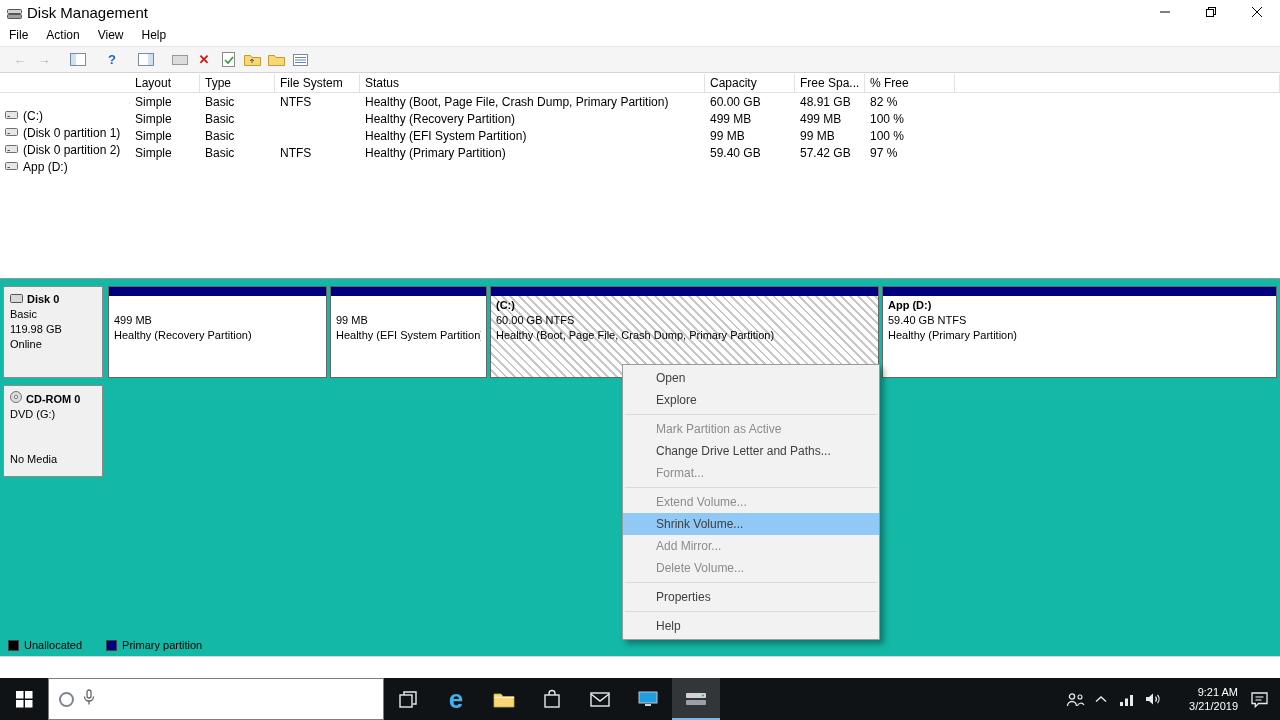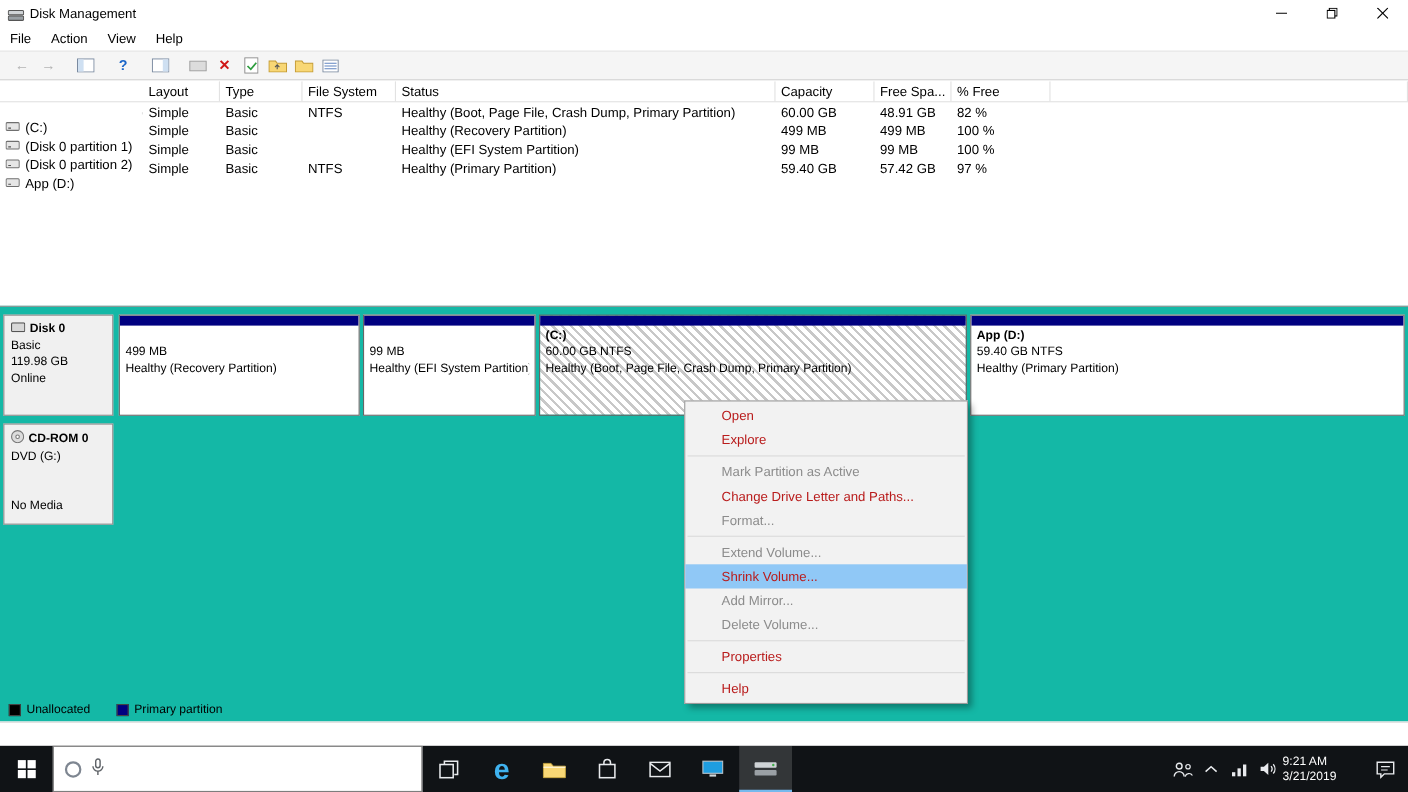--- a/index.html
+++ b/index.html
@@ -2,21 +2,21 @@
 <html><head>
 <meta charset="utf-8">
 <style>
   * { margin:0; padding:0; box-sizing:border-box; }
   body { font-family:"Liberation Sans", sans-serif; }
   .screen { position:relative; width:1280px; height:720px; background:#fff; overflow:hidden; font-size:12px; color:#000; }
 
   
   .titlebar { position:absolute; top:0; left:0; width:1280px; height:24px; background:#fff; display:flex; align-items:center; }
   .titlebar .appico { margin:0 5px 0 7px; display:flex; }
-  .title-text { font-size:12px; }
+  .title-text { font-size:15px; }
   .win-controls { position:absolute; right:0; top:0; height:24px; display:flex; }
   .wbtn { width:46px; height:24px; display:flex; align-items:center; justify-content:center; }
   .wbtn svg { display:block; }
 
   
   .menubar { position:absolute; top:24px; left:0; width:1280px; height:22px; background:#fff; display:flex; align-items:center; }
   .menubar .mitem { padding:3px 9px; font-size:12px; }
 
   
   .toolbar { position:absolute; top:46px; left:0; width:1280px; height:27px; background:#f5f5f5; border-top:1px solid #e6e6e6; border-bottom:1px solid #d4d4d4; display:flex; align-items:center; padding-left:8px; }
@@ -54,37 +54,37 @@
   .legend { position:absolute; left:8px; bottom:5px; display:flex; gap:24px; align-items:center; font-size:11px; }
   .litem { display:flex; align-items:center; gap:5px; }
   .swatch { width:11px; height:11px; border:1px solid #444; display:inline-block; }
   .sw-unalloc { background:#000000; }
   .sw-primary { background:#000080; }
 
   .bottomstrip { position:absolute; top:656px; left:0; width:1280px; height:22px; background:#fff; border-top:1px solid #d6d6d6; }
 
   
   .contextmenu { position:absolute; left:622px; top:364px; width:258px; background:#f2f2f2; border:1px solid #9b9b9b; box-shadow:4px 4px 6px rgba(0,0,0,0.35); padding:2px 0; font-size:12px; z-index:50; }
-  .mi { height:22px; line-height:22px; padding-left:33px; color:#b91c1c; white-space:nowrap; }
+  .mi { height:22px; line-height:22px; padding-left:33px; color:#404040; white-space:nowrap; }
   .mi.disabled { color:#8c8c8c; }
   .mi.highlight { background:#90c8f6; }
   .msep { height:1px; background:#dadada; margin:3px 2px; }
 
   
   .taskbar { position:absolute; top:678px; left:0; width:1280px; height:42px; background:#101316; display:flex; align-items:stretch; z-index:100; }
   .tb-start { width:48px; display:flex; align-items:center; justify-content:center; }
   .tb-search { width:336px; background:#ffffff; border:1px solid #7d7d7d; display:flex; align-items:center; gap:8px; padding:0 10px; }
   .cortana-ring { width:15px; height:15px; border:2px solid #7e8691; border-radius:50%; flex:none; }
   .tb-search input { border:none; outline:none; background:transparent; flex:1; font-size:13px; color:#444; font-family:"Liberation Sans", sans-serif; }
   .tb-icon { width:48px; display:flex; align-items:center; justify-content:center; }
   .tb-icon.active { background:rgba(255,255,255,0.15); box-shadow:inset 0 -2px 0 #76b9ed; }
   .edge-e { font-size:26px; font-weight:bold; color:#3fb2ef; line-height:1; }
   .tray { margin-left:auto; display:flex; align-items:center; }
   .tray-ico { width:26px; height:42px; display:flex; align-items:center; justify-content:center; }
-  .clock { width:72px; text-align:left; color:#fff; font-size:11px; line-height:14px; }
+  .clock { width:72px; text-align:right; color:#fff; font-size:11px; line-height:14px; }
   .action-center { width:42px; height:42px; display:flex; align-items:center; justify-content:center; }
 </style>
 </head>
 <body>
 
 <div class="screen">
 
   <div class="titlebar">
     <span class="appico">
       <svg width="15" height="13">

